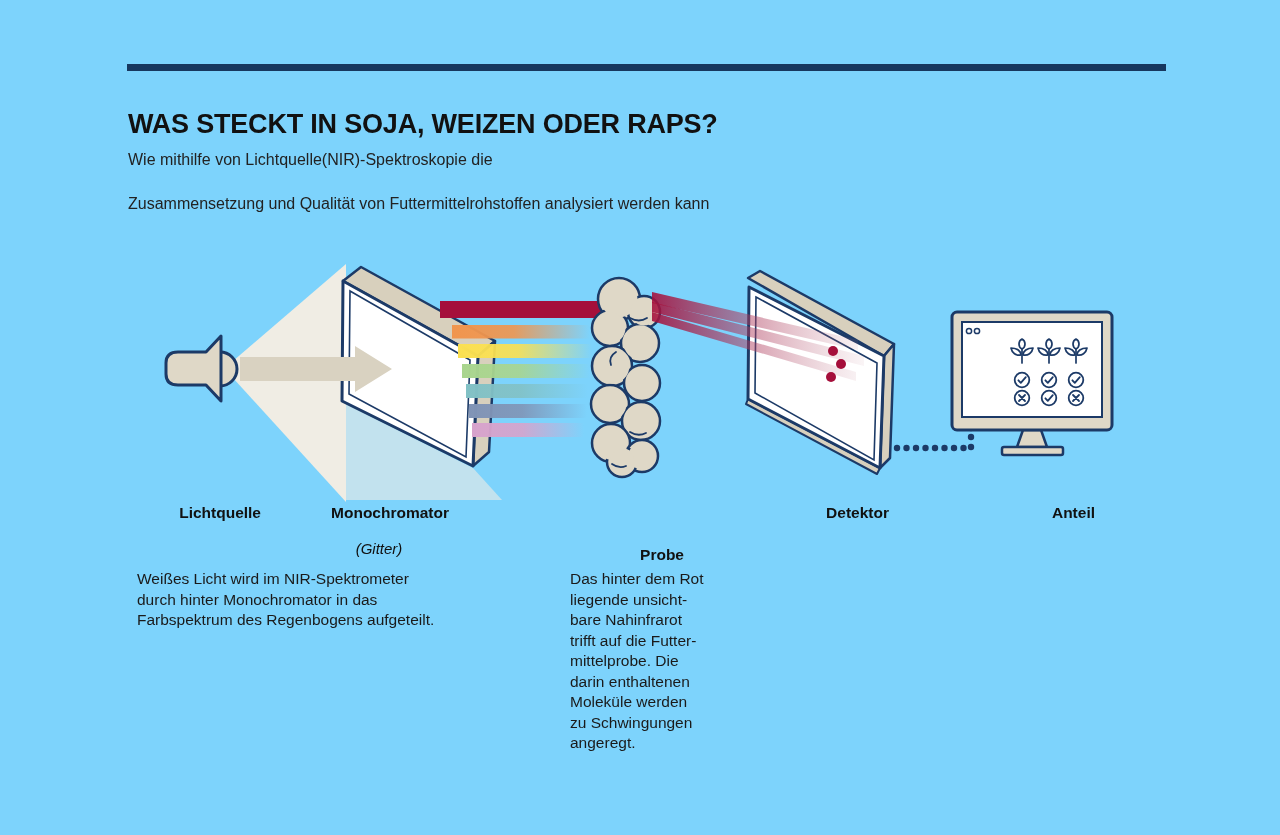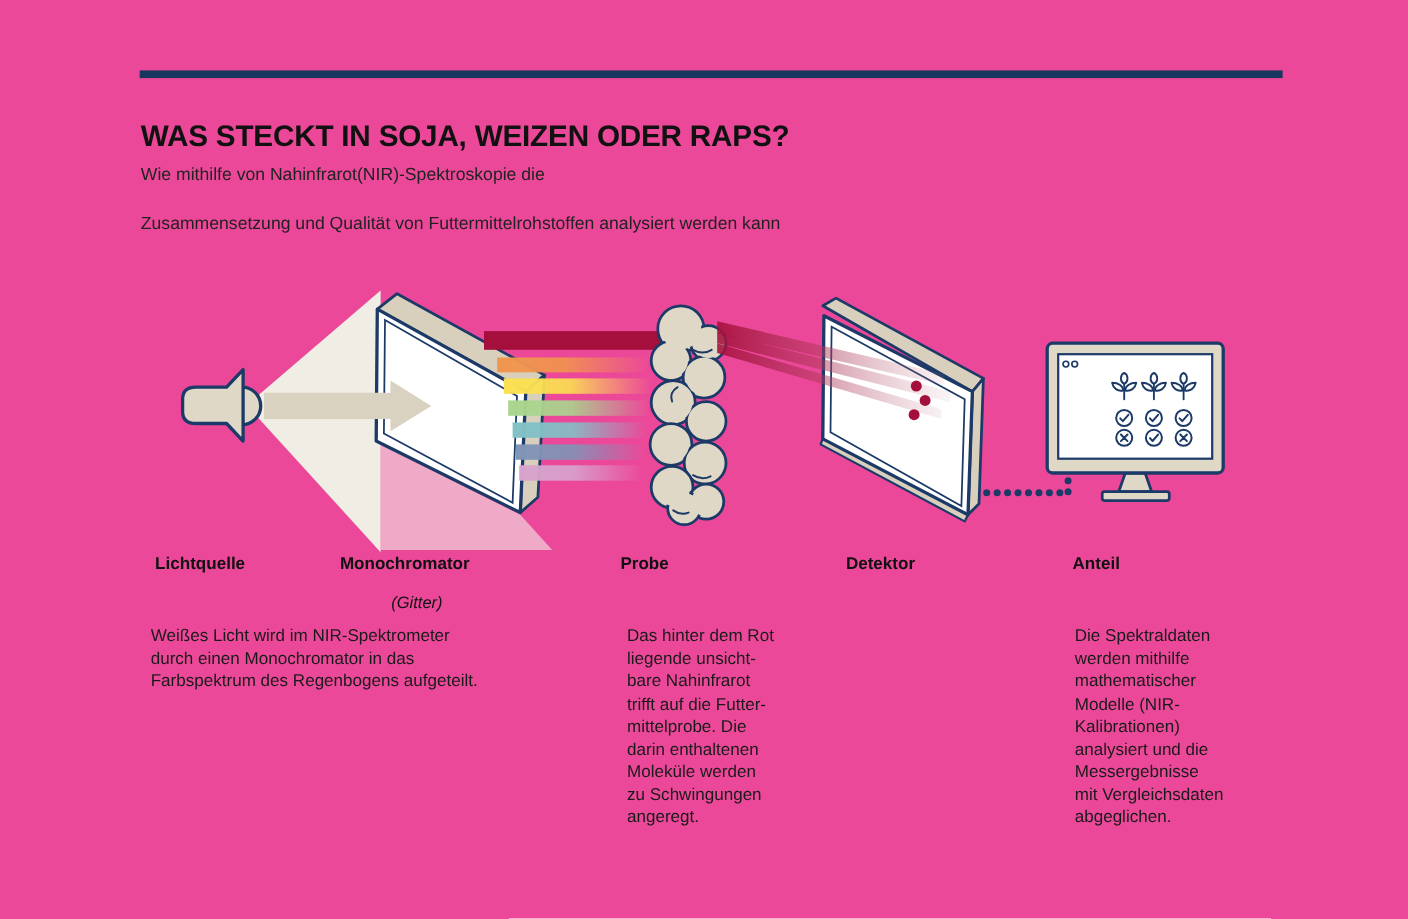--- a/index.html
+++ b/index.html
@@ -1,49 +1,49 @@
 <!DOCTYPE html>
 <html><head>
 <meta charset="utf-8">
 <style>
   html,body{margin:0;padding:0;background:#ffffff;}
-  .page{position:relative;width:1280px;height:835px;background:#ec4899;overflow:hidden;
+  .page{position:relative;width:1280px;height:835px;background:#7dd3fc;overflow:hidden;
         font-family:"Liberation Sans",sans-serif;color:#1a1a1a;}
   .topbar{position:absolute;left:127px;top:64px;width:1039px;height:7px;background:#17375E;}
   .title{position:absolute;left:128px;top:109px;margin:0;font-size:27px;font-weight:700;
          letter-spacing:-0.2px;color:#111;}
   .subtitle{position:absolute;left:128px;font-size:16px;color:#222;}
   .sub1{top:151px;}
   .sub2{top:195px;}
   .diagram{position:absolute;left:0;top:0;}
   .stage-label{position:absolute;top:504px;font-size:15.5px;font-weight:700;color:#111;
-               text-align:left;}
+               text-align:right;}
   .stage-sublabel{position:absolute;top:540px;font-size:15px;font-weight:400;color:#111;
                   text-align:center;font-style:italic;}
   .stage-desc{position:absolute;top:569px;font-size:15.5px;line-height:20.5px;color:#1a1a1a;
               white-space:pre;}
   .lbl1{left:141px;width:120px;}
   .lbl2{left:309px;width:140px;}
-  .lbl3{left:564px;width:120px;}
+  .lbl3{left:564px;width:120px;margin-top:42px;}
   .lbl4{left:769px;width:120px;}
   .lbl5{left:975px;width:120px;}
   .d1{left:137px;}
   .d2{left:570px;}
   .d3{left:772px;}
   .d4{left:977px;}
 </style>
 </head>
 <body>
 
 <div class="page">
 
   <div class="topbar"></div>
 
   <h1 class="title">WAS STECKT IN SOJA, WEIZEN ODER RAPS?</h1>
-  <div class="subtitle sub1">Wie mithilfe von Nahinfrarot(NIR)-Spektroskopie die</div>
+  <div class="subtitle sub1">Wie mithilfe von Lichtquelle(NIR)-Spektroskopie die</div>
   <div class="subtitle sub2">Zusammensetzung und Qualität von Futtermittelrohstoffen analysiert werden kann</div>
 
   <svg class="diagram" width="1280" height="835" viewBox="0 0 1280 835">
     <defs>
       <linearGradient id="fOrange">
           <stop offset="0" stop-color="#F0954E"></stop>
           <stop offset="0.45" stop-color="#F0954E" stop-opacity="0.9"></stop>
           <stop offset="1" stop-color="#F0954E" stop-opacity="0"></stop>
         </linearGradient>
       <linearGradient id="fYellow">
@@ -216,34 +216,25 @@
   </svg>
 
   <div class="stage-label lbl1">Lichtquelle</div>
   <div class="stage-label lbl2">Monochromator</div>
   <div class="stage-sublabel lbl2">(Gitter)</div>
   <div class="stage-label lbl3">Probe</div>
   <div class="stage-label lbl4">Detektor</div>
   <div class="stage-label lbl5">Anteil</div>
 
   <div class="stage-desc d1">Weißes Licht wird im NIR-Spektrometer
-durch einen Monochromator in das
+durch hinter Monochromator in das
 Farbspektrum des Regenbogens aufgeteilt.</div>
   <div class="stage-desc d2">Das hinter dem Rot
 liegende unsicht-
 bare Nahinfrarot
 trifft auf die Futter-
 mittelprobe. Die
 darin enthaltenen
 Moleküle werden
 zu Schwingungen
 angeregt.</div>
-  <div class="stage-desc d4">Die Spektraldaten
-werden mithilfe
-mathematischer
-Modelle (NIR-
-Kalibrationen)
-analysiert und die
-Messergebnisse
-mit Vergleichsdaten
-abgeglichen.</div>
 
 </div>
 
 </body></html>

